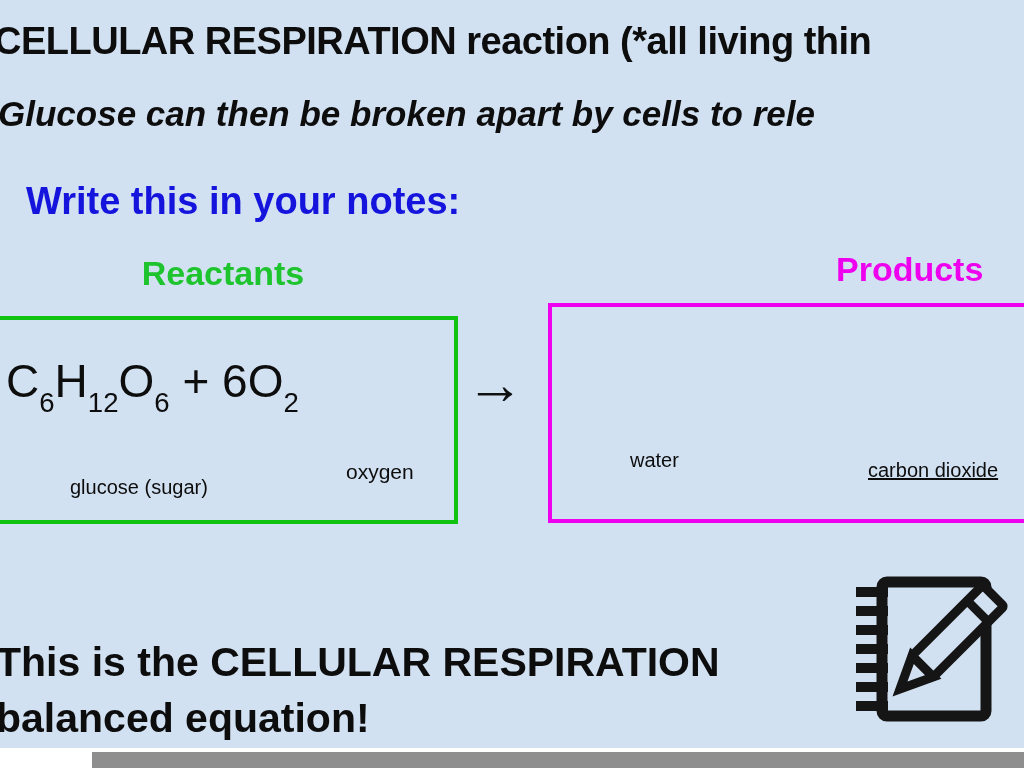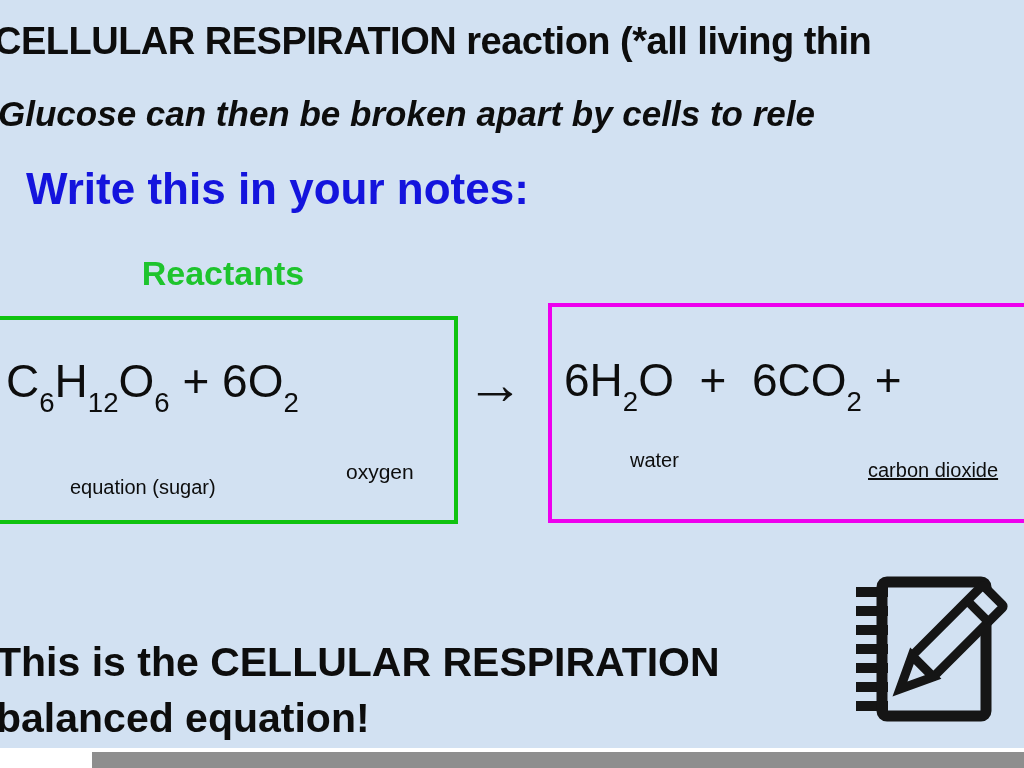--- a/index.html
+++ b/index.html
@@ -15,22 +15,22 @@
   }
   .title{
     position:absolute;left:-6px;top:20px;
     font-size:38px;font-weight:bold;color:#0d0d0d;white-space:nowrap;letter-spacing:-0.5px;
   }
   .subtitle{
     position:absolute;left:-2px;top:94px;
     font-size:35px;font-weight:bold;font-style:italic;color:#0d0d0d;white-space:nowrap;
   }
   .note-prompt{
-    position:absolute;left:26px;top:164px;
-    font-size:44px;font-weight:bold;color:#1414dd;white-space:nowrap;
+    position:absolute;left:26px;top:180px;
+    font-size:38px;font-weight:bold;color:#1414dd;white-space:nowrap;
   }
   .reactants-heading{
     position:absolute;left:-8px;top:254px;width:462px;text-align:center;
     font-size:34px;font-weight:bold;color:#1ec42d;
   }
   .products-heading{
     position:absolute;left:836px;top:250px;
     font-size:34px;font-weight:bold;color:#ee00ee;white-space:nowrap;
   }
   .reactants-box{
@@ -79,31 +79,31 @@
 <div class="slide">
 
   <div class="title">CELLULAR RESPIRATION reaction (*all living thin</div>
 
   <div class="subtitle">Glucose can then be broken apart by cells to rele</div>
 
   <div class="note-prompt">Write this in your notes:</div>
 
   <div class="reactants-heading">Reactants</div>
 
+  <div class="products-heading">Products</div>
 
   <div class="reactants-box">
     <div class="formula r-formula"><span>C</span><span class="fs">6</span><span>H</span><span class="fs">12</span><span>O</span><span class="fs">6</span><span> + 6O</span><span class="fs">2</span></div>
-    <div class="sub-label glucose-label">equation (sugar)</div>
+    <div class="sub-label glucose-label">glucose (sugar)</div>
     <div class="sub-label oxygen-label">oxygen</div>
   </div>
 
   <div class="reaction-arrow">→</div>
 
   <div class="products-box">
-    <div class="formula p-formula"><span>6H</span><span class="fs">2</span><span>O</span><span>  +  6CO</span><span class="fs">2</span><span> +</span></div>
     <div class="sub-label water-label">water</div>
     <div class="sub-label co2-label">carbon dioxide</div>
   </div>
 
   <div class="conclusion">
     <div>This is the CELLULAR RESPIRATION</div>
     <div>balanced equation!</div>
   </div>
 
   <div class="note-icon">

